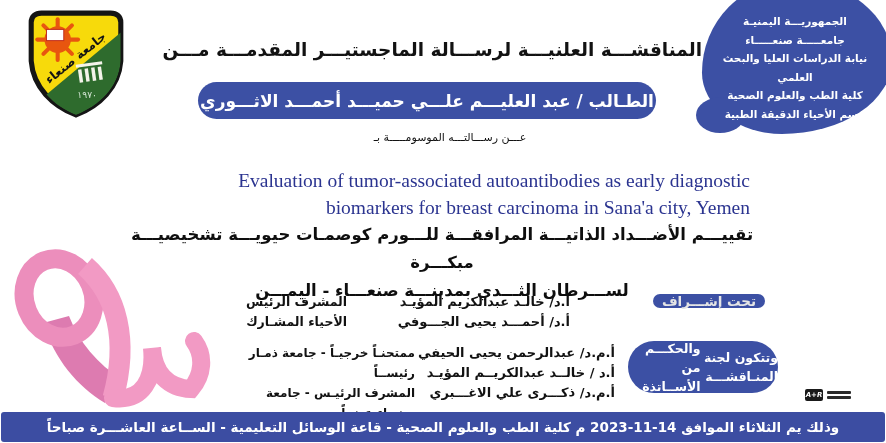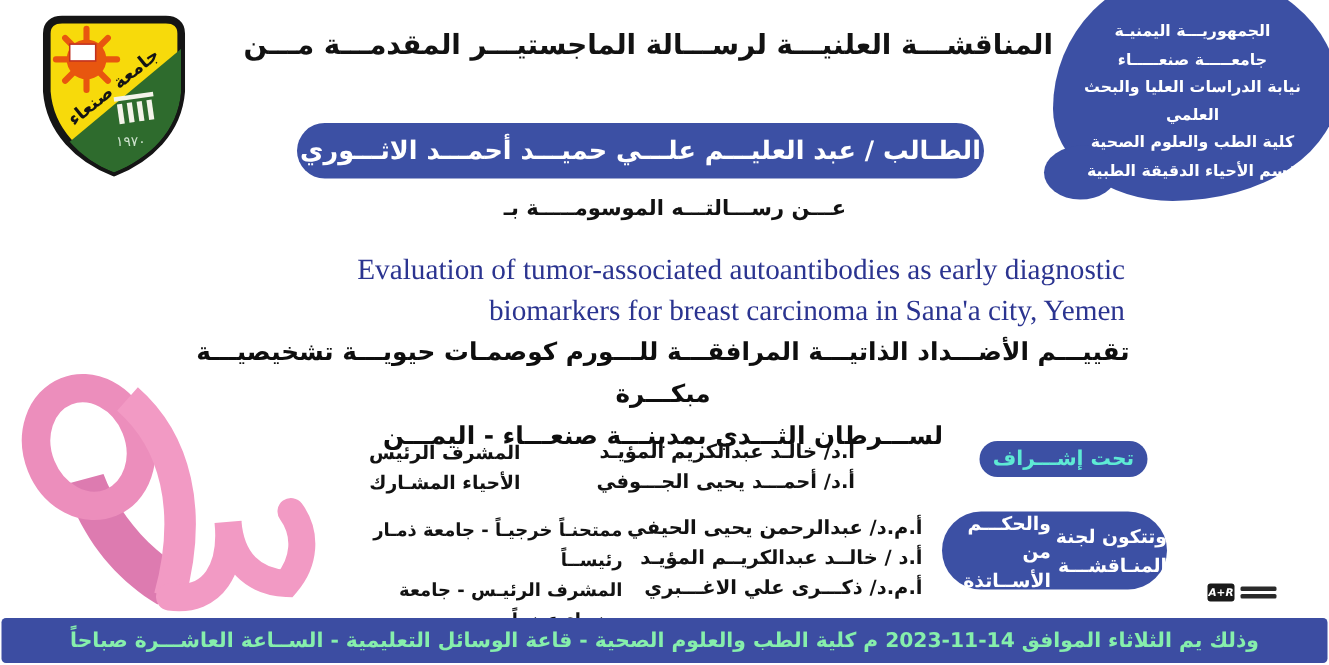--- a/index.html
+++ b/index.html
@@ -20,58 +20,58 @@
   .org-blob-sat {
     left:696px; top:97px; width:48px; height:36px; background:#3c50a4;
     border-radius:55% 45% 50% 50% / 50% 55% 45% 50%;
   }
   .org-lines {
     left:706px; top:12px; width:178px; color:#fff; font-weight:bold;
     font-size:10.5px; line-height:18.5px; text-align:center;
   }
 
   
-  .line1 { left:168px; top:20px; width:534px; font-size:18.5px; font-weight:bold; white-space:nowrap; }
+  .line1 { left:168px; top:39px; width:534px; font-size:18.5px; font-weight:bold; white-space:nowrap; }
   .student-pill {
     left:198px; top:82px; width:458px; height:37px; background:#3c50a4;
     border-radius:19px; color:#fff; font-size:17px; font-weight:bold;
     display:flex; align-items:center; justify-content:center; white-space:nowrap;
   }
-  .line2 { left:250px; top:131px; width:400px; font-size:14px; font-weight:bold; }
+  .line2 { left:250px; top:131px; width:400px; font-size:11px; font-weight:normal; }
   .title-en {
     left:150px; top:167px; width:600px; font-family:"Liberation Serif", serif;
     font-size:19.5px; color:#2b3490; line-height:27px; text-align:right;
   }
   .title-ar {
     left:122px; top:221px; width:640px; font-size:16.5px; font-weight:bold;
     line-height:28px; text-align:center; color:#0e0e0e;
   }
 
   
   .sup-badge {
-    left:653px; top:294px; width:112px; height:24px; background:#3c50a4;
-    border-radius:16px; color:#5eead4; font-size:13.5px; font-weight:bold;
+    left:653px; top:294px; width:112px; height:14px; background:#3c50a4;
+    border-radius:16px; color:#e5e5e5; font-size:13.5px; font-weight:bold;
     display:flex; align-items:center; justify-content:center;
   }
   .sup-names { left:295px; top:292px; width:275px; font-size:13px; font-weight:bold; line-height:20px; text-align:right; }
   .sup-roles { left:222px; top:292px; width:125px; font-size:12.5px; font-weight:bold; line-height:20px; text-align:right; }
 
   
   .com-badge {
     left:628px; top:341px; width:150px; height:52px; background:#3c50a4;
     border-radius:26px; color:#fff; font-size:12.5px; font-weight:bold;
     line-height:19px; display:flex; flex-direction:row; align-items:center; justify-content:center;
   }
   .com-names { left:330px; top:343px; width:285px; font-size:13px; font-weight:bold; line-height:20px; text-align:right; }
   .com-roles { left:235px; top:343px; width:180px; font-size:12px; font-weight:bold; line-height:20px; text-align:right; }
 
   
   .footer {
     left:1px; right:1px; bottom:1px; height:30px; background:#3c4da2; border-radius:3px;
-    color:#86efac; font-weight:bold; font-size:13.5px;
+    color:#ffffff; font-weight:bold; font-size:13.5px;
     display:flex; align-items:center; justify-content:center; white-space:nowrap;
   }
 
   
   .press { left:805px; top:389px; display:flex; align-items:center; gap:4px; }
   .press-box {
     width:18px; height:12px; background:#1a1a1a; border-radius:2px; color:#fff;
     font-size:7px; font-style:italic; font-weight:bold;
     display:flex; align-items:center; justify-content:center;
   }

